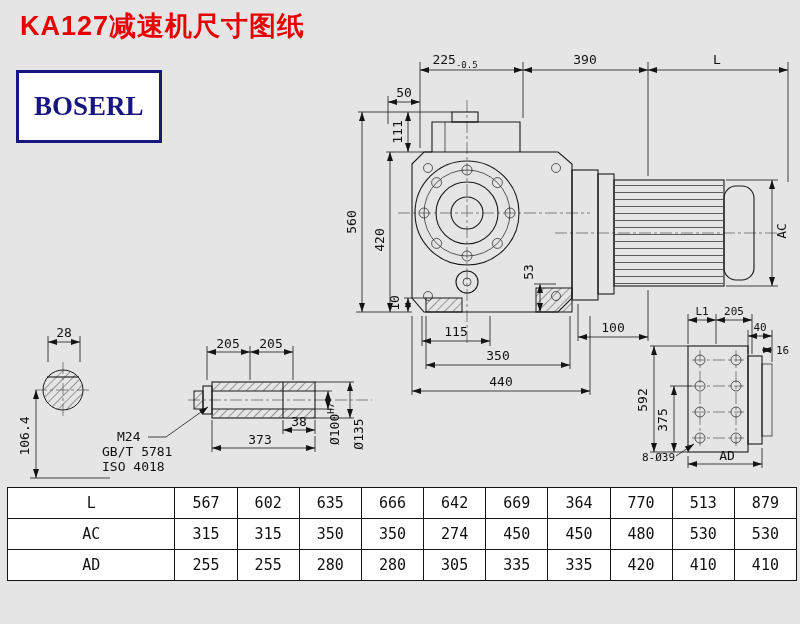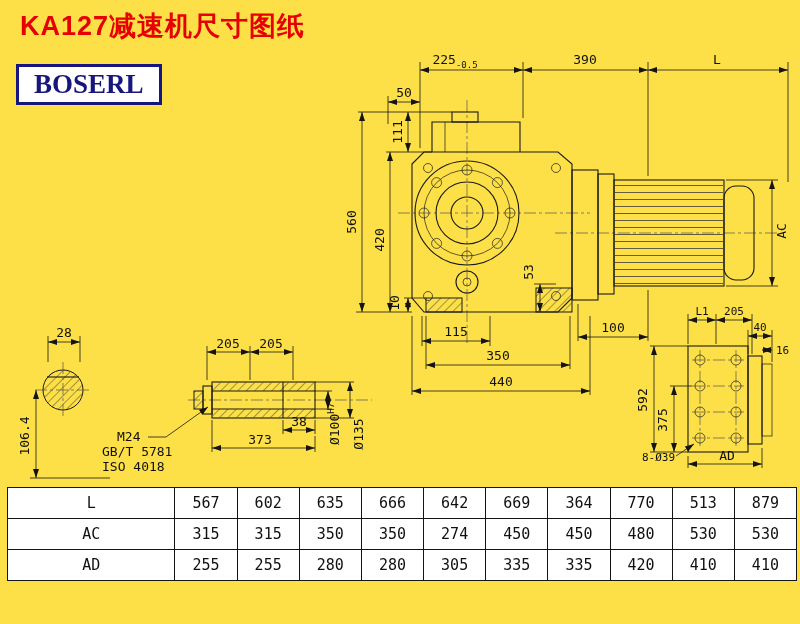--- a/index.html
+++ b/index.html
@@ -1,27 +1,27 @@
 <!DOCTYPE html>
 <html style="--title-red: #e60000; --brand-navy: #16167e; --line: #1a1a1a;"><head>
 <meta charset="utf-8">
 <style>
   html,body{margin:0;padding:0;background:#ffffff;}
   .sheet-wrap{
-    position:relative;width:800px;height:624px;background:#fde047;
+    position:relative;width:800px;height:624px;background:#e5e5e5;
     font-family:"Liberation Sans",sans-serif;overflow:hidden;
   }
   .title{
     position:absolute;left:20px;top:8px;
     font-size:27px;font-weight:bold;letter-spacing:1px;
     color:var(--title-red,#e60000);
     font-family:"Liberation Sans",sans-serif;white-space:nowrap;
   }
   .brand{
-    position:absolute;left:16px;top:64px;padding:2px 15px;
+    position:absolute;left:16px;top:70px;padding:18px 15px;
     border:3px solid var(--brand-navy,#16167e);
     color:var(--brand-navy,#16167e);
     font-family:"Liberation Serif",serif;font-weight:bold;font-size:27px;
     background:#fff;
   }
   svg.sheet{position:absolute;left:0;top:0;}
   svg .ln{fill:none;stroke:var(--line,#1a1a1a);stroke-width:1.1;}
   svg .lt{fill:none;stroke:var(--line,#1a1a1a);stroke-width:0.7;}
   svg .cl{fill:none;stroke:#555;stroke-width:0.7;stroke-dasharray:12 3 3 3;}
   svg .dm{fill:none;stroke:#161616;stroke-width:0.8;}

